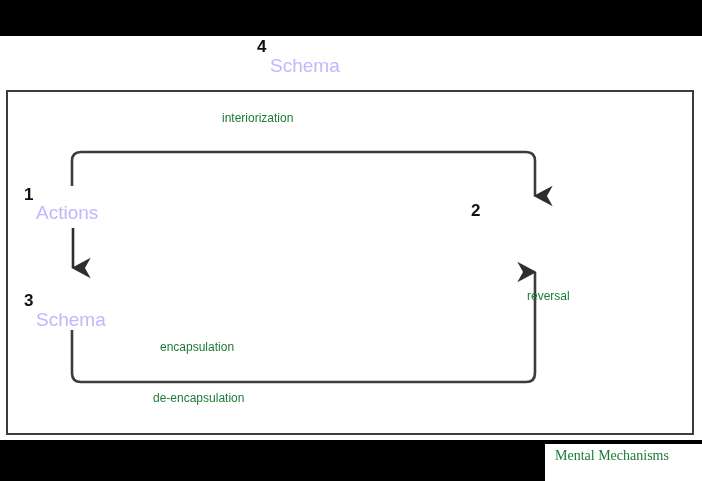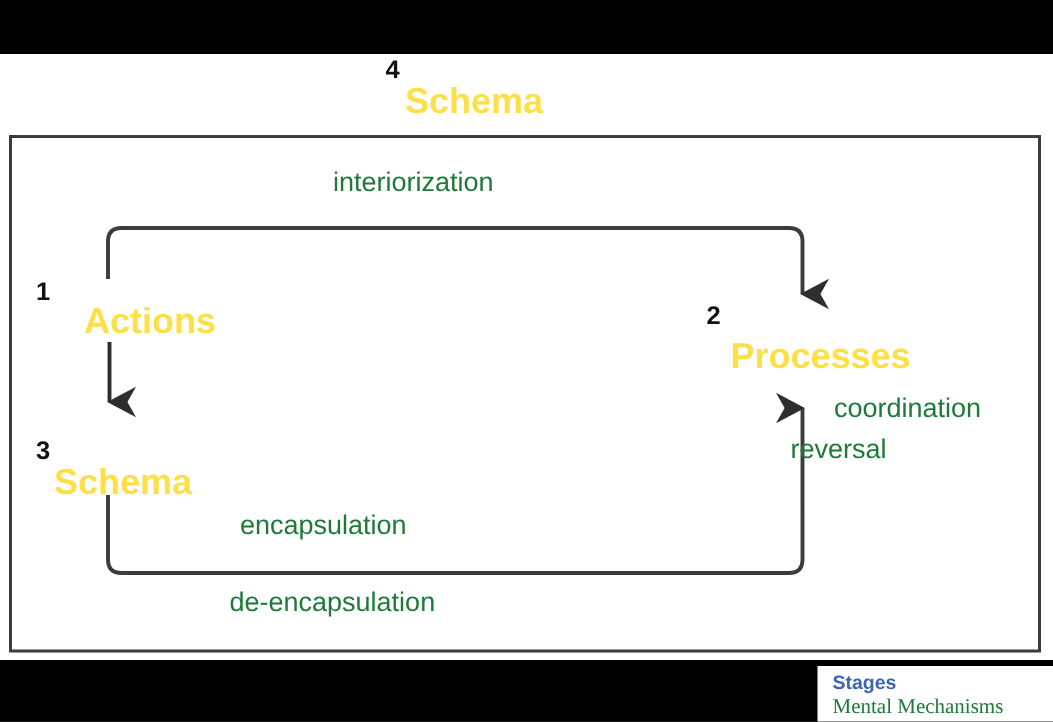--- a/index.html
+++ b/index.html
@@ -45,40 +45,40 @@
     position: absolute;
     white-space: nowrap;
     line-height: 1;
   }
   .stage-num {
     color: #111111;
     font-weight: bold;
     font-size: 17px;
   }
   .stage-name {
-    color: #fde047;
-    font-weight: bold;
-    font-size: 24px;
+    color: #c4b5fd;
+    font-weight: normal;
+    font-size: 19px;
   }
   .mech {
     color: #1e7a38;
     font-weight: normal;
-    font-size: 18px;
+    font-size: 12px;
   }
   .mech-right {
     text-align: right;
   }
 
   
   #schema-num { left: 257px; top: 38px; }
   #schema-name { left: 270px; top: 56px; }
 
   
   #actions-num { left: 24px; top: 186px; }
-  #actions-name { left: 36px; top: 203px; margin-left: 20px; }
+  #actions-name { left: 36px; top: 203px; }
 
   
   #processes-num { left: 471px; top: 202px; }
   #processes-name { left: 487px; top: 226px; }
 
   
   #objects-num { left: 24px; top: 292px; }
   #objects-name { left: 36px; top: 310px; }
 
   
@@ -148,29 +148,26 @@
 
     <path d="M73,228 L73,268" fill="none" stroke="#2e2e2e" stroke-width="2.6" stroke-linecap="butt" marker-end="url(#arrowhead-down)"></path>
 
     <path d="M72,330 L72,373 Q72,382 81,382 L526,382 Q535,382 535,373 L535,272" fill="none" stroke="#3c3c3c" stroke-width="2.6" stroke-linecap="butt" marker-end="url(#arrowhead-up)"></path>
   </svg>
 
   <div class="label stage-num" id="actions-num">1</div>
   <div class="label stage-name" id="actions-name">Actions</div>
 
   <div class="label stage-num" id="processes-num">2</div>
-  <div class="label stage-name" id="processes-name">Processes</div>
 
   <div class="label stage-num" id="objects-num">3</div>
   <div class="label stage-name" id="objects-name">Schema</div>
 
   <div class="label mech" id="interiorization">interiorization</div>
-  <div class="label mech mech-right" id="coordination">coordination</div>
   <div class="label mech mech-right" id="reversal">reversal</div>
   <div class="label mech" id="deencapsulation">de-encapsulation</div>
   <div class="label mech" id="encapsulation">encapsulation</div>
 
   <div class="legend-box">
-    <div class="legend-stages">Stages</div>
     <div class="legend-mech">Mental Mechanisms</div>
   </div>
 
 </div>
 
 </body></html>

